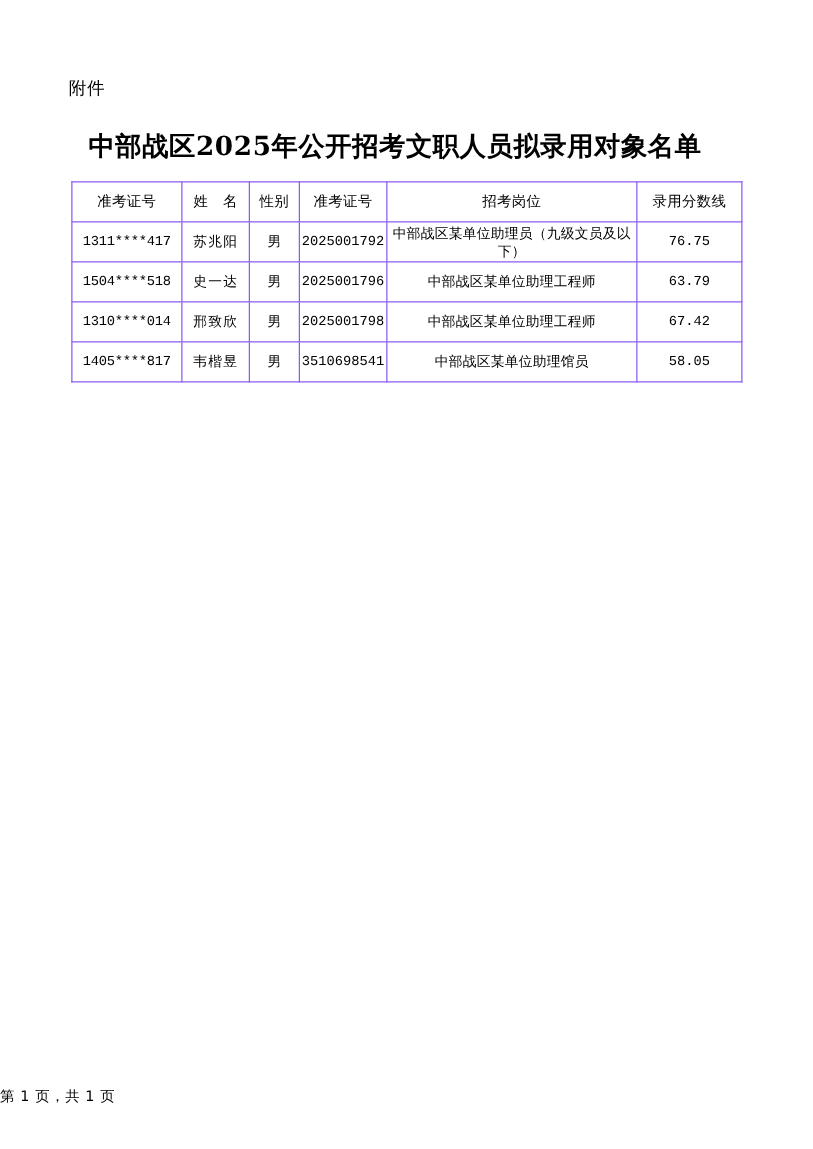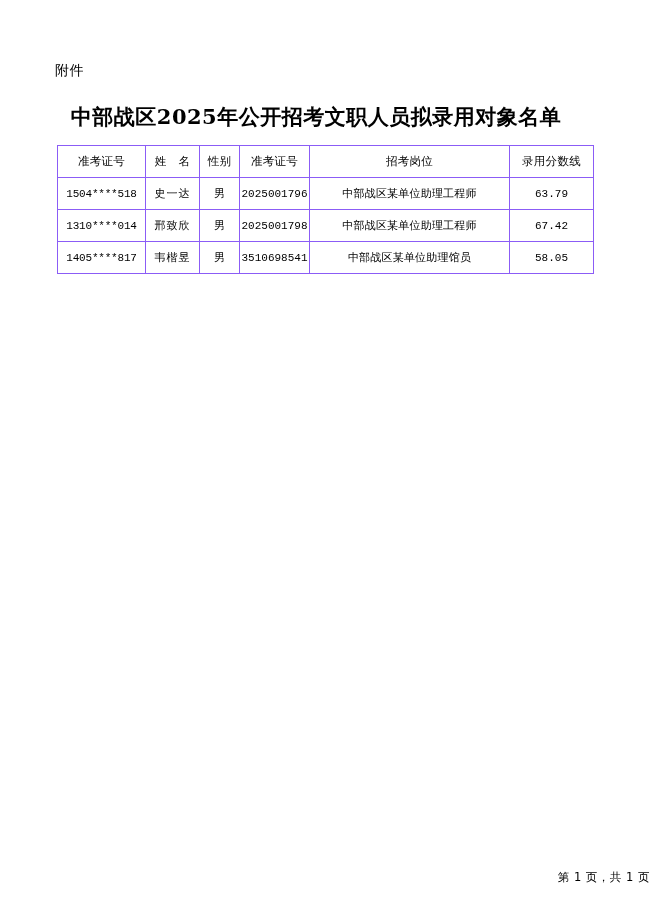--- a/index.html
+++ b/index.html
@@ -94,21 +94,21 @@
   }
   td.cell-score {
     font-family: "DejaVu Serif", "Liberation Serif", serif;
     font-size: 11.5px;
   }
   .footer {
     position: absolute;
     bottom: 34px;
     left: 0;
     width: 650px;
-    text-align: right;
+    text-align: left;
     font-size: 11.5px;
     font-family: "DejaVu Sans", "Liberation Sans", sans-serif;
     letter-spacing: 0.5px;
   }
 </style>
 </head>
 <body>
 
 <div class="page">
 
@@ -130,20 +130,28 @@
         <th>准考证号</th>
         <th>姓　名</th>
         <th>性别</th>
         <th>准考证号</th>
         <th>招考岗位</th>
         <th>录用分数线</th>
       </tr>
     </thead>
     <tbody>
       <tr>
+        <td class="cell-id">1311****417</td>
+        <td class="cell-name">苏兆阳</td>
+        <td class="cell-sex">男</td>
+        <td class="cell-code">2025001792</td>
+        <td class="cell-post">中部战区某单位助理员（九级文员及以下）</td>
+        <td class="cell-score">76.75</td>
+      </tr>
+      <tr>
         <td class="cell-id">1504****518</td>
         <td class="cell-name">史一达</td>
         <td class="cell-sex">男</td>
         <td class="cell-code">2025001796</td>
         <td class="cell-post">中部战区某单位助理工程师</td>
         <td class="cell-score">63.79</td>
       </tr>
       <tr>
         <td class="cell-id">1310****014</td>
         <td class="cell-name">邢致欣</td>

